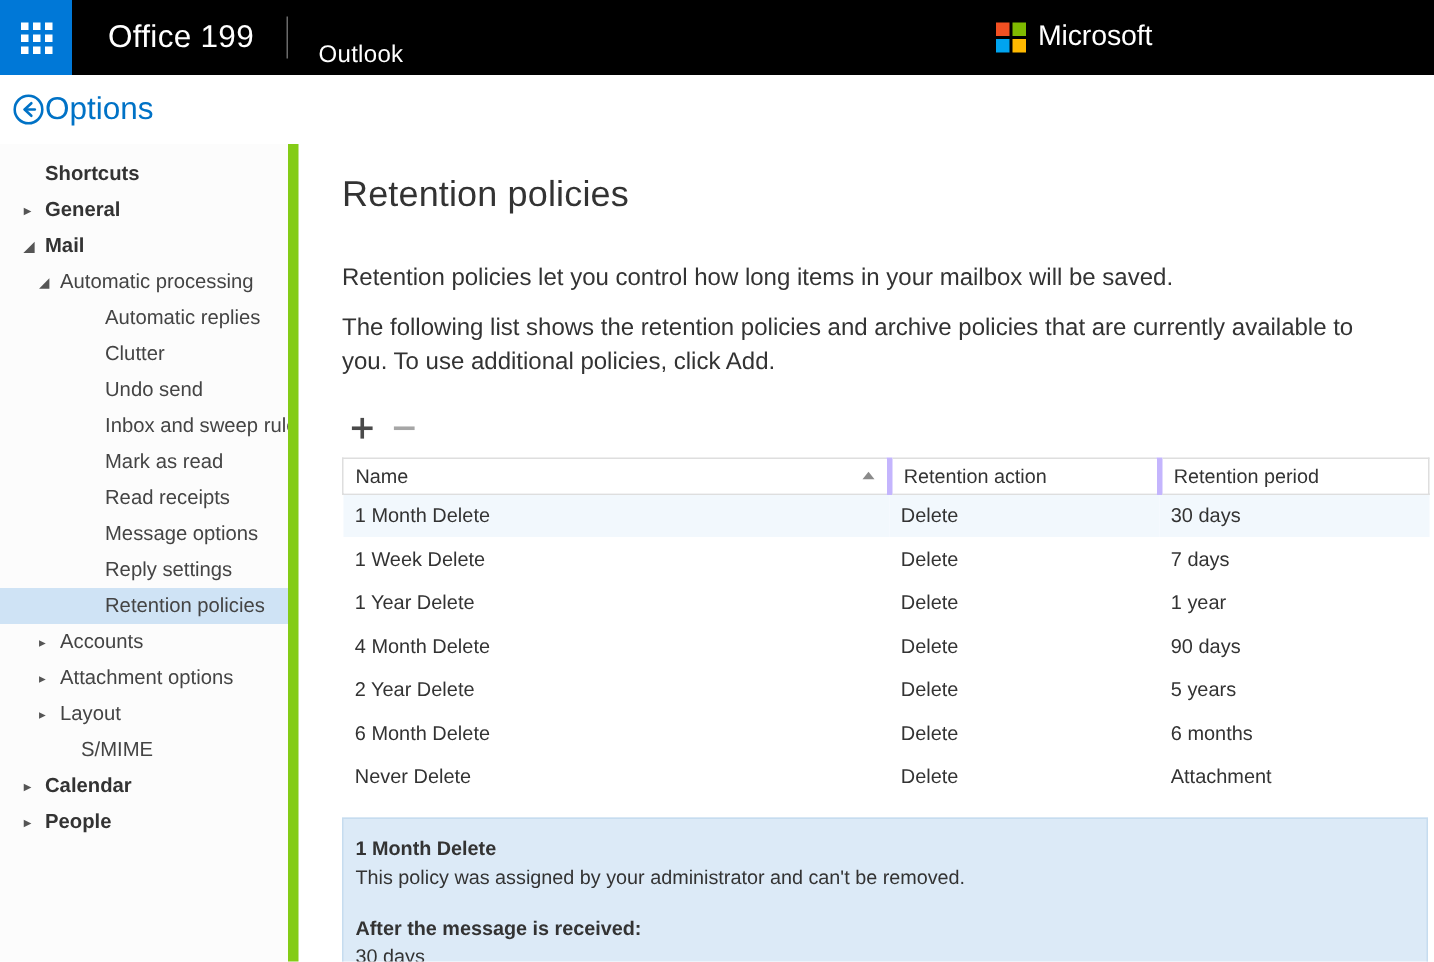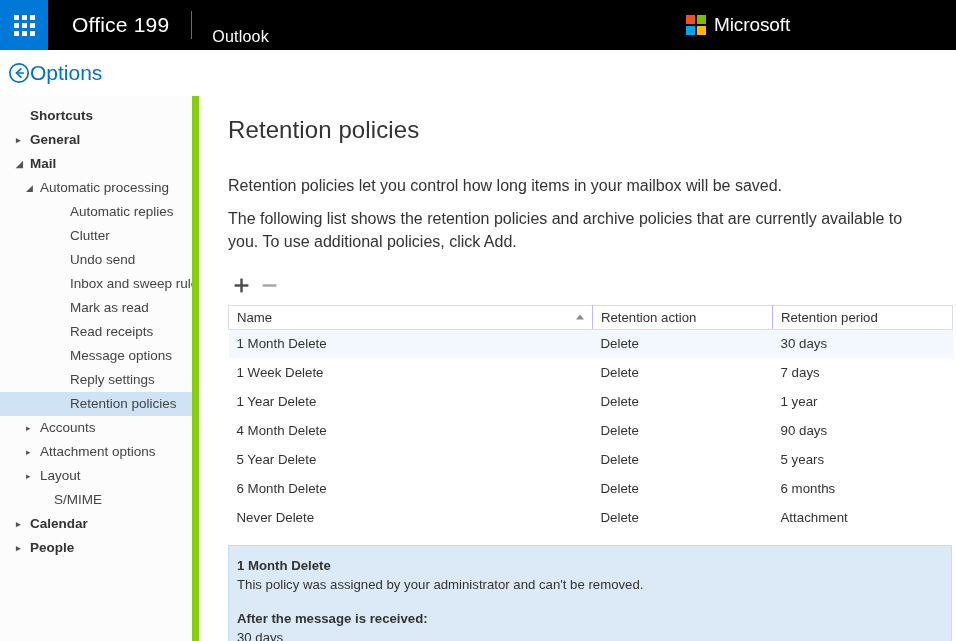--- a/index.html
+++ b/index.html
@@ -37,21 +37,21 @@
     white-space: nowrap; cursor: pointer;
   }
   #suite-divider {
     width: 1px; height: 28px; background: #6a6a6a; flex: 0 0 auto;
   }
   #suite-app {
     color: #ffffff; font-size: 16px; font-weight: 300;
     padding: 0 20px; letter-spacing: .2px; white-space: nowrap; cursor: pointer; margin-top: 24px;
   }
   #ms-logo-wrap {
-    position: absolute; left: 686px; top: 50%;
+    position: absolute; left: 664px; top: 50%;
     transform: translateY(-50%);
     display: flex; align-items: center; gap: 8px;
   }
   #ms-logo-squares {
     display: grid;
     grid-template-columns: 9px 9px;
     grid-template-rows: 9px 9px;
     gap: 2px;
   }
   #ms-logo-squares i { display: block; width: 9px; height: 9px; }
@@ -152,21 +152,21 @@
     table-layout: fixed;
     font-size: 13.3px; color: #333333;
   }
   #policy-table thead th {
     height: 24px;
     font-weight: normal; text-align: left;
     color: #333333; font-size: 13.2px;
     background: #ffffff;
     border-top: 1px solid #dedede;
     border-bottom: 1px solid #dedede;
-    border-right: 1px solid #c4b5fd;
+    border-right: 4px solid #c4b5fd;
     padding: 0 0 0 8px;
     position: relative;
     cursor: pointer;
     white-space: nowrap;
   }
   #policy-table thead th:first-child { border-left: 1px solid #dedede; }
   #policy-table thead th:last-child { border-right: 1px solid #dedede; }
   .sort-caret {
     position: absolute; right: 8px; top: 50%;
     transform: translateY(-50%);
@@ -376,21 +376,21 @@
             <td>1 Year Delete</td>
             <td>Delete</td>
             <td>1 year</td>
           </tr>
           <tr>
             <td>4 Month Delete</td>
             <td>Delete</td>
             <td>90 days</td>
           </tr>
           <tr>
-            <td>5 Year Delete</td>
+            <td>2 Year Delete</td>
             <td>Delete</td>
             <td>5 years</td>
           </tr>
           <tr>
             <td>6 Month Delete</td>
             <td>Delete</td>
             <td>6 months</td>
           </tr>
           <tr>
             <td>Never Delete</td>

